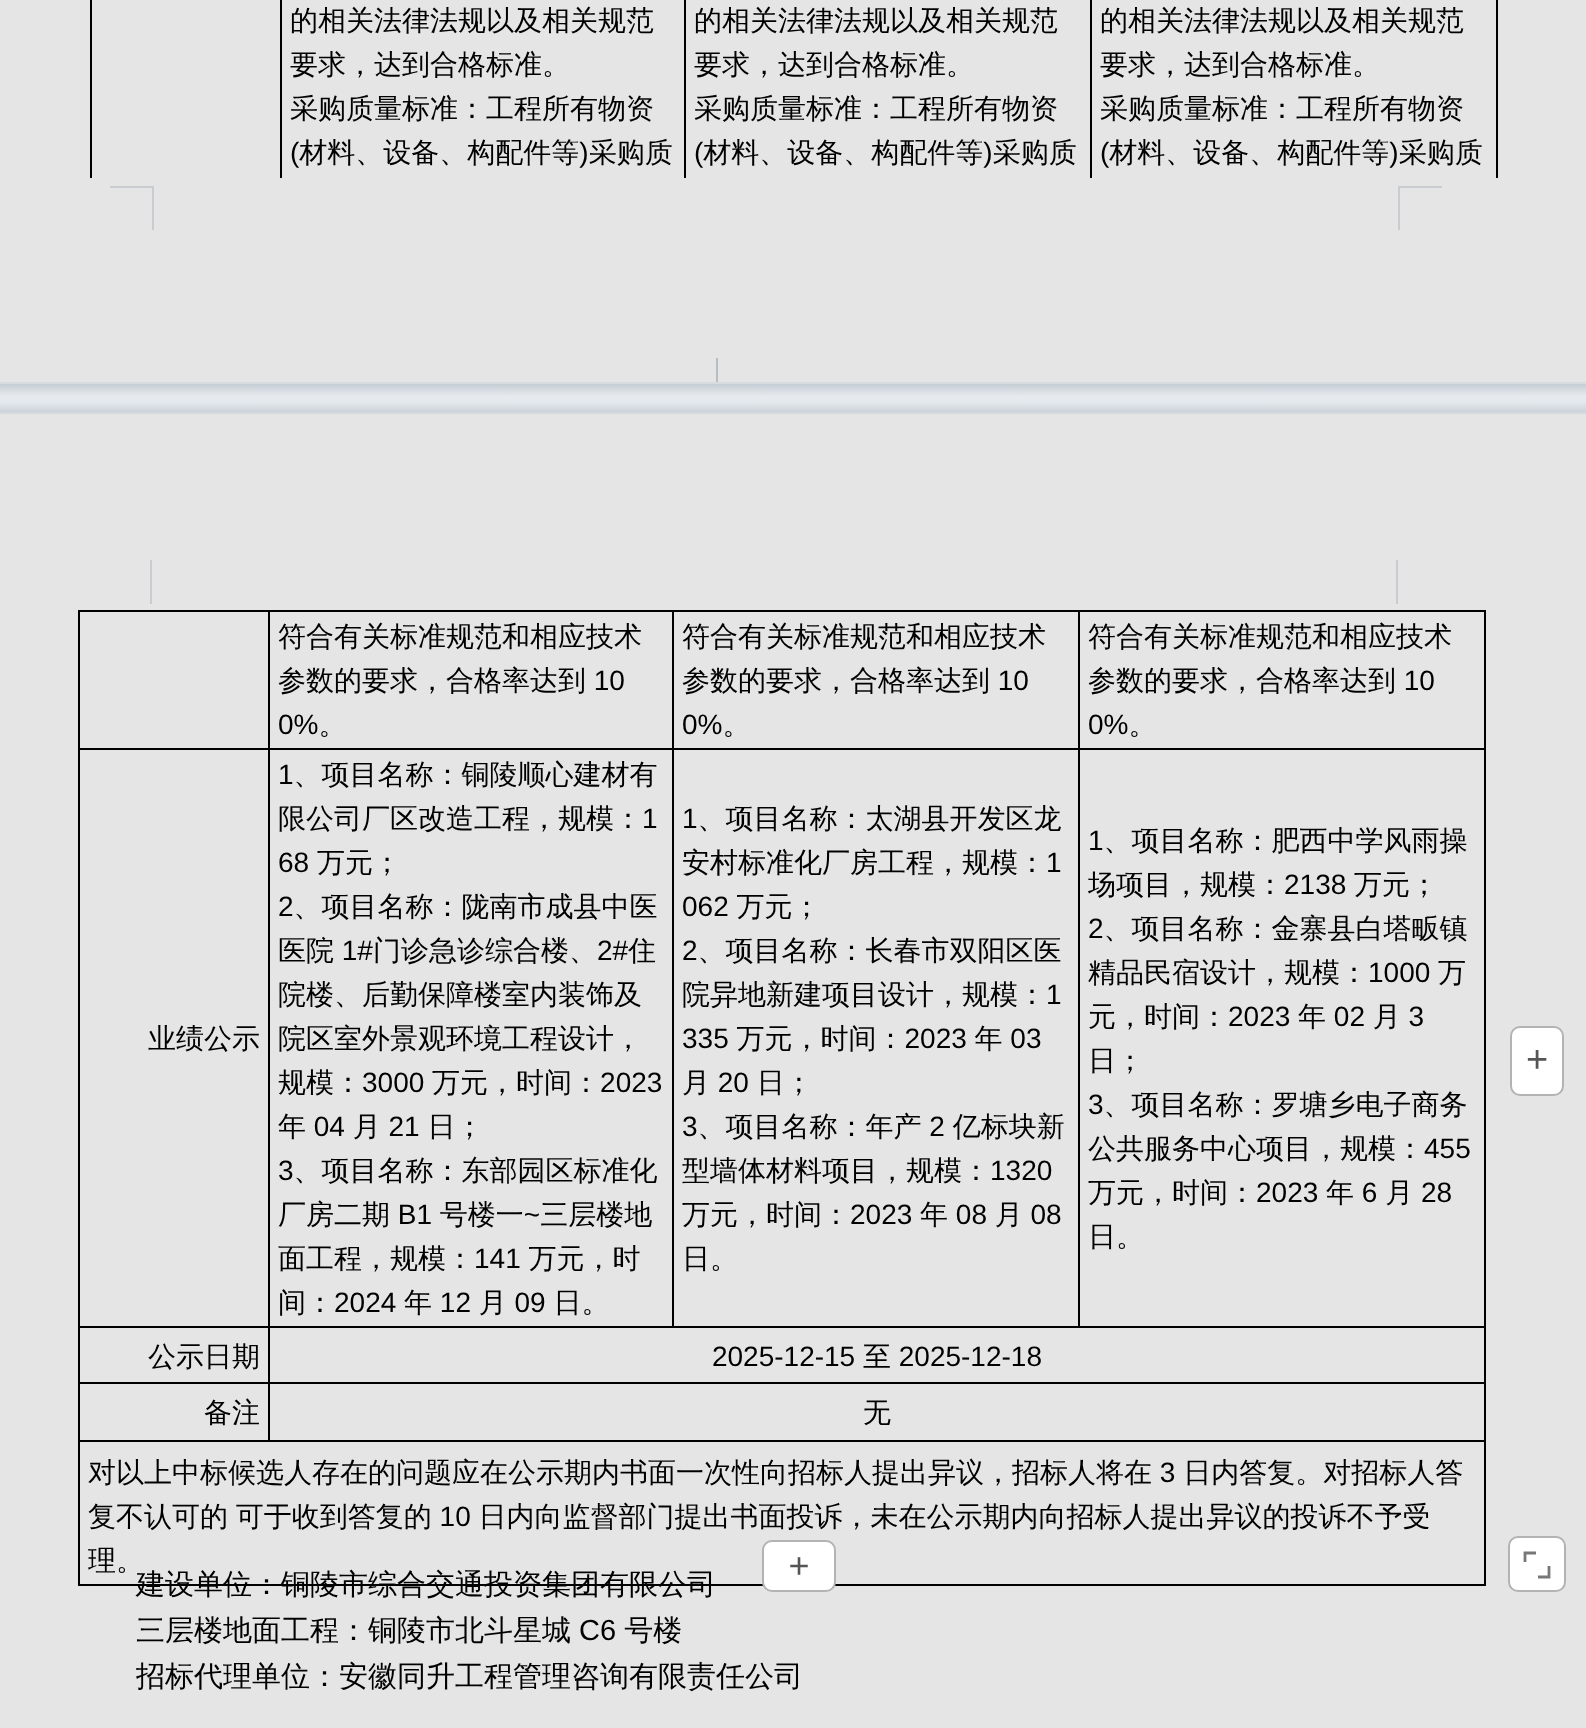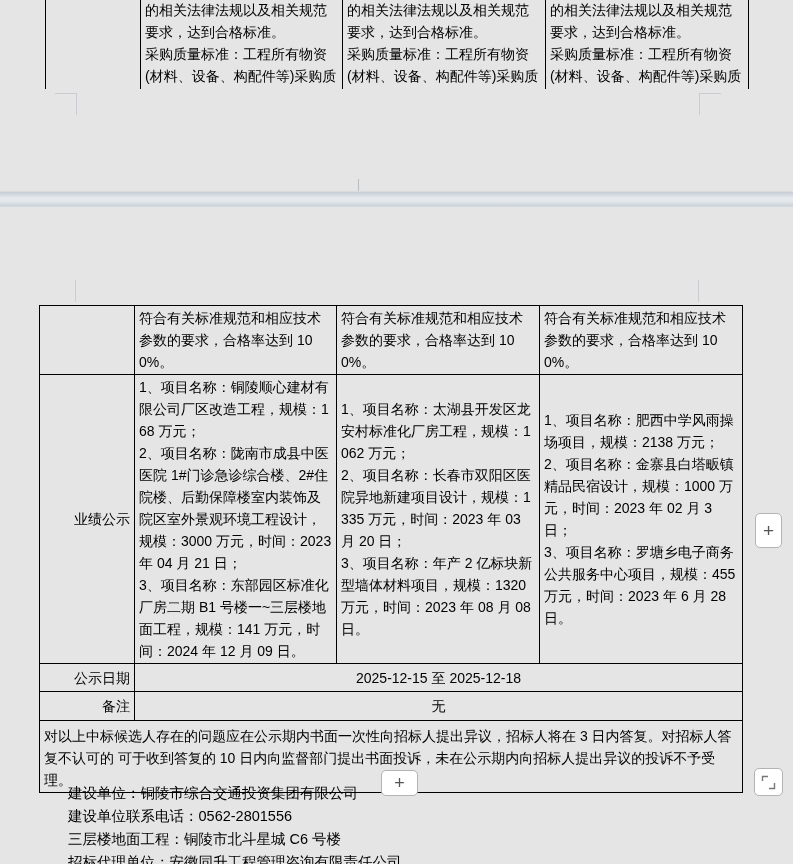--- a/index.html
+++ b/index.html
@@ -152,21 +152,20 @@
     <tr style="height:55px">
       <td class="txt" colspan="4" style="vertical-align:top; padding-top:4px">
         <span class="pre">对以上中标候选人存在的问题应在公示期内书面一次性向招标人提出异议，招标人将在 3 日内答复。对招标人答复不认可的 可于收到答复的 10 日内向监督部门提出书面投诉，未在公示期内向招标人提出异议的投诉不予受理。</span>
       </td>
     </tr>
   </tbody>
     </table>
 
   <div class="footer">
     <div>建设单位：铜陵市综合交通投资集团有限公司</div>
-    <div>建设单位联系电话：0562-2801556</div>
     <div>三层楼地面工程：铜陵市北斗星城 C6 号楼</div>
     <div>招标代理单位：安徽同升工程管理咨询有限责任公司</div>
   </div>
 
   <div class="ctl add-col">
     <span>+</span>
   </div>
   <div class="ctl add-row">
     <span>+</span>
   </div>

